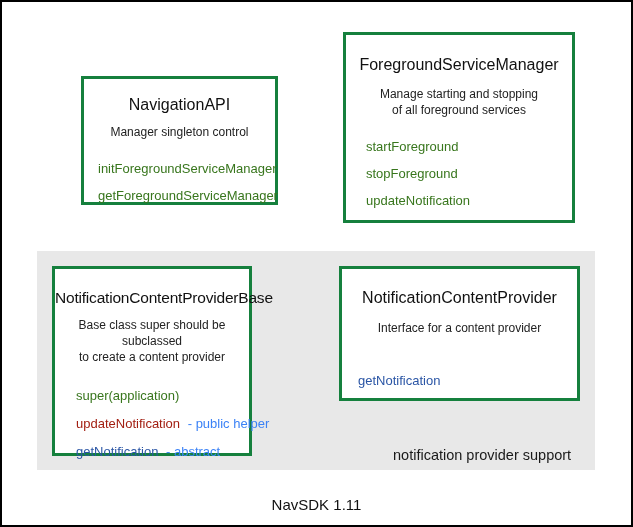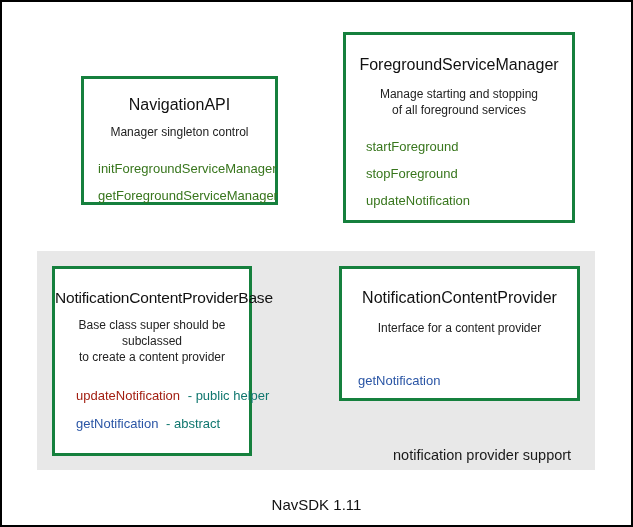--- a/index.html
+++ b/index.html
@@ -55,21 +55,21 @@
   }
   .method-row {
     margin-bottom: 13px;
     white-space: nowrap;
   }
   .method-row.sp28 { margin-bottom: 14px; }
   .m-green { color: #38761d; }
   .m-red   { color: #a21e11; }
   .m-blue  { color: #2a55a5; }
   .annotation {
-    color: #0f766e;
+    color: #3b82f6;
     margin-left: 4px;
   }
   .group-label {
     position: absolute;
     left: 391px;
     top: 445px;
     font-size: 14.5px;
     color: #1a1a1a;
     white-space: nowrap;
   }
@@ -147,20 +147,23 @@
   </div>
 
   <div class="box ncpb">
     <div class="box-title tight">NotificationContentProviderBase</div>
     <div class="box-desc">
       <div>Base class super should be subclassed</div>
       <div>to create a content provider</div>
     </div>
     <div class="methods">
       <div class="method-row sp28">
+        <span class="m-green">super(application)</span>
+      </div>
+      <div class="method-row sp28">
         <span class="m-red">updateNotification</span>
         <span class="annotation">- public helper</span>
       </div>
       <div class="method-row sp28">
         <span class="m-blue">getNotification</span>
         <span class="annotation">- abstract</span>
       </div>
     </div>
   </div>
 

